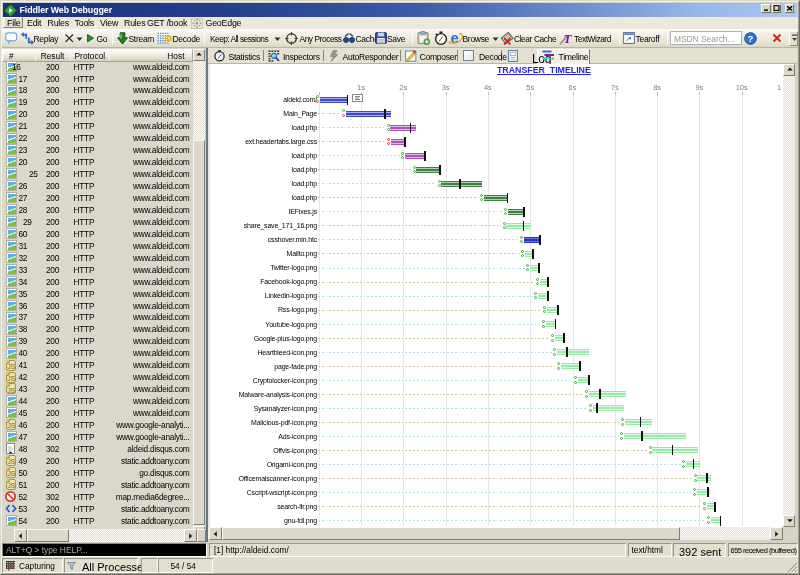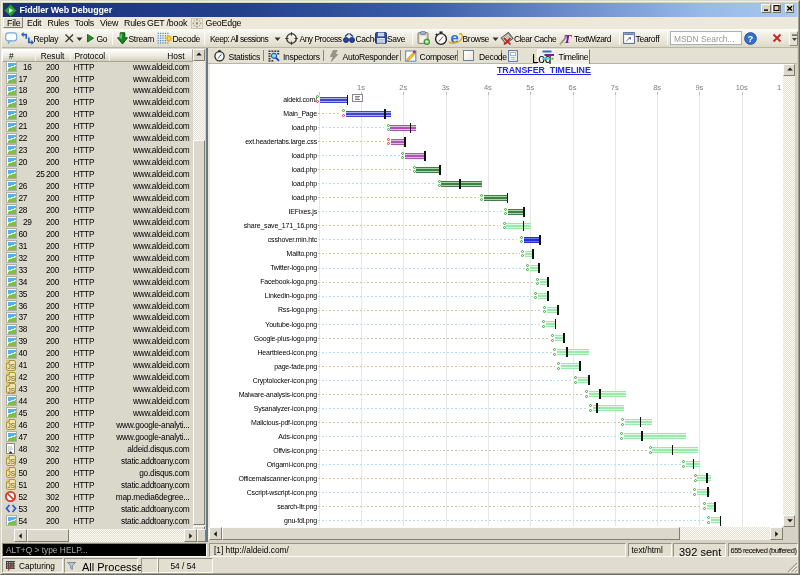--- a/index.html
+++ b/index.html
@@ -216,21 +216,21 @@
 .rowt{position:absolute;font-size:8.3px;letter-spacing:-0.25px;color:#000;white-space:nowrap}
 .ipic{position:absolute;width:11px;height:11px;background:#fff;border:1px solid #b2aea2}
 .ipic i{position:absolute;left:1px;top:1px;width:8px;height:8px;display:block;background:linear-gradient(160deg,#58b0ea 0 42%,#d8ecf8 42% 54%,#7cc043 54% 100%)}
 .ijs{position:absolute;width:10px;height:11px;background:#efe3a8;border:1px solid #ad9348;border-radius:2px}
 .ijs b{position:absolute;left:1px;top:2.2px;font-size:6.5px;font-weight:normal;color:#6a5a1a;font-family:"Liberation Sans",sans-serif}
 .ijs:before{content:"";position:absolute;left:-1px;top:-1px;width:3px;height:3px;background:#d9c87c;border-radius:0 0 3px 0;border-right:1px solid #ad9348;border-bottom:1px solid #ad9348}
 </style>
 <div class="ipic" style="left:5.5px;top:60.8px">
     <i></i>
   </div>
-<div class="rowt" style="left:23px;top:61.5px">16</div>
+<div class="rowt" style="left:12px;top:61.5px">16</div>
 <div class="rowt" style="left:37.5px;top:61.5px;width:30px;text-align:center">200</div>
 <div class="rowt" style="left:73.5px;top:61.5px">HTTP</div>
 <div class="rowt" style="left:108px;top:61.5px;width:81.5px;text-align:right">www.aldeid.com</div>
 <div class="ipic" style="left:5.5px;top:72.8px">
     <i></i>
   </div>
 <div class="rowt" style="left:18.5px;top:73.5px">17</div>
 <div class="rowt" style="left:37.5px;top:73.5px;width:30px;text-align:center">200</div>
 <div class="rowt" style="left:73.5px;top:73.5px">HTTP</div>
 <div class="rowt" style="left:108px;top:73.5px;width:81.5px;text-align:right">www.aldeid.com</div>
@@ -279,21 +279,21 @@
 <div class="ipic" style="left:5.5px;top:156.4px">
     <i></i>
   </div>
 <div class="rowt" style="left:18.5px;top:157.1px">20</div>
 <div class="rowt" style="left:37.5px;top:157.1px;width:30px;text-align:center">200</div>
 <div class="rowt" style="left:73.5px;top:157.1px">HTTP</div>
 <div class="rowt" style="left:108px;top:157.1px;width:81.5px;text-align:right">www.aldeid.com</div>
 <div class="ipic" style="left:5.5px;top:168.3px">
     <i></i>
   </div>
-<div class="rowt" style="left:36px;top:169.0px">25</div>
+<div class="rowt" style="left:29px;top:169.0px">25</div>
 <div class="rowt" style="left:37.5px;top:169.0px;width:30px;text-align:center">200</div>
 <div class="rowt" style="left:73.5px;top:169.0px">HTTP</div>
 <div class="rowt" style="left:108px;top:169.0px;width:81.5px;text-align:right">www.aldeid.com</div>
 <div class="ipic" style="left:5.5px;top:180.3px">
     <i></i>
   </div>
 <div class="rowt" style="left:18.5px;top:181.0px">26</div>
 <div class="rowt" style="left:37.5px;top:181.0px;width:30px;text-align:center">200</div>
 <div class="rowt" style="left:73.5px;top:181.0px">HTTP</div>
 <div class="rowt" style="left:108px;top:181.0px;width:81.5px;text-align:right">www.aldeid.com</div>

